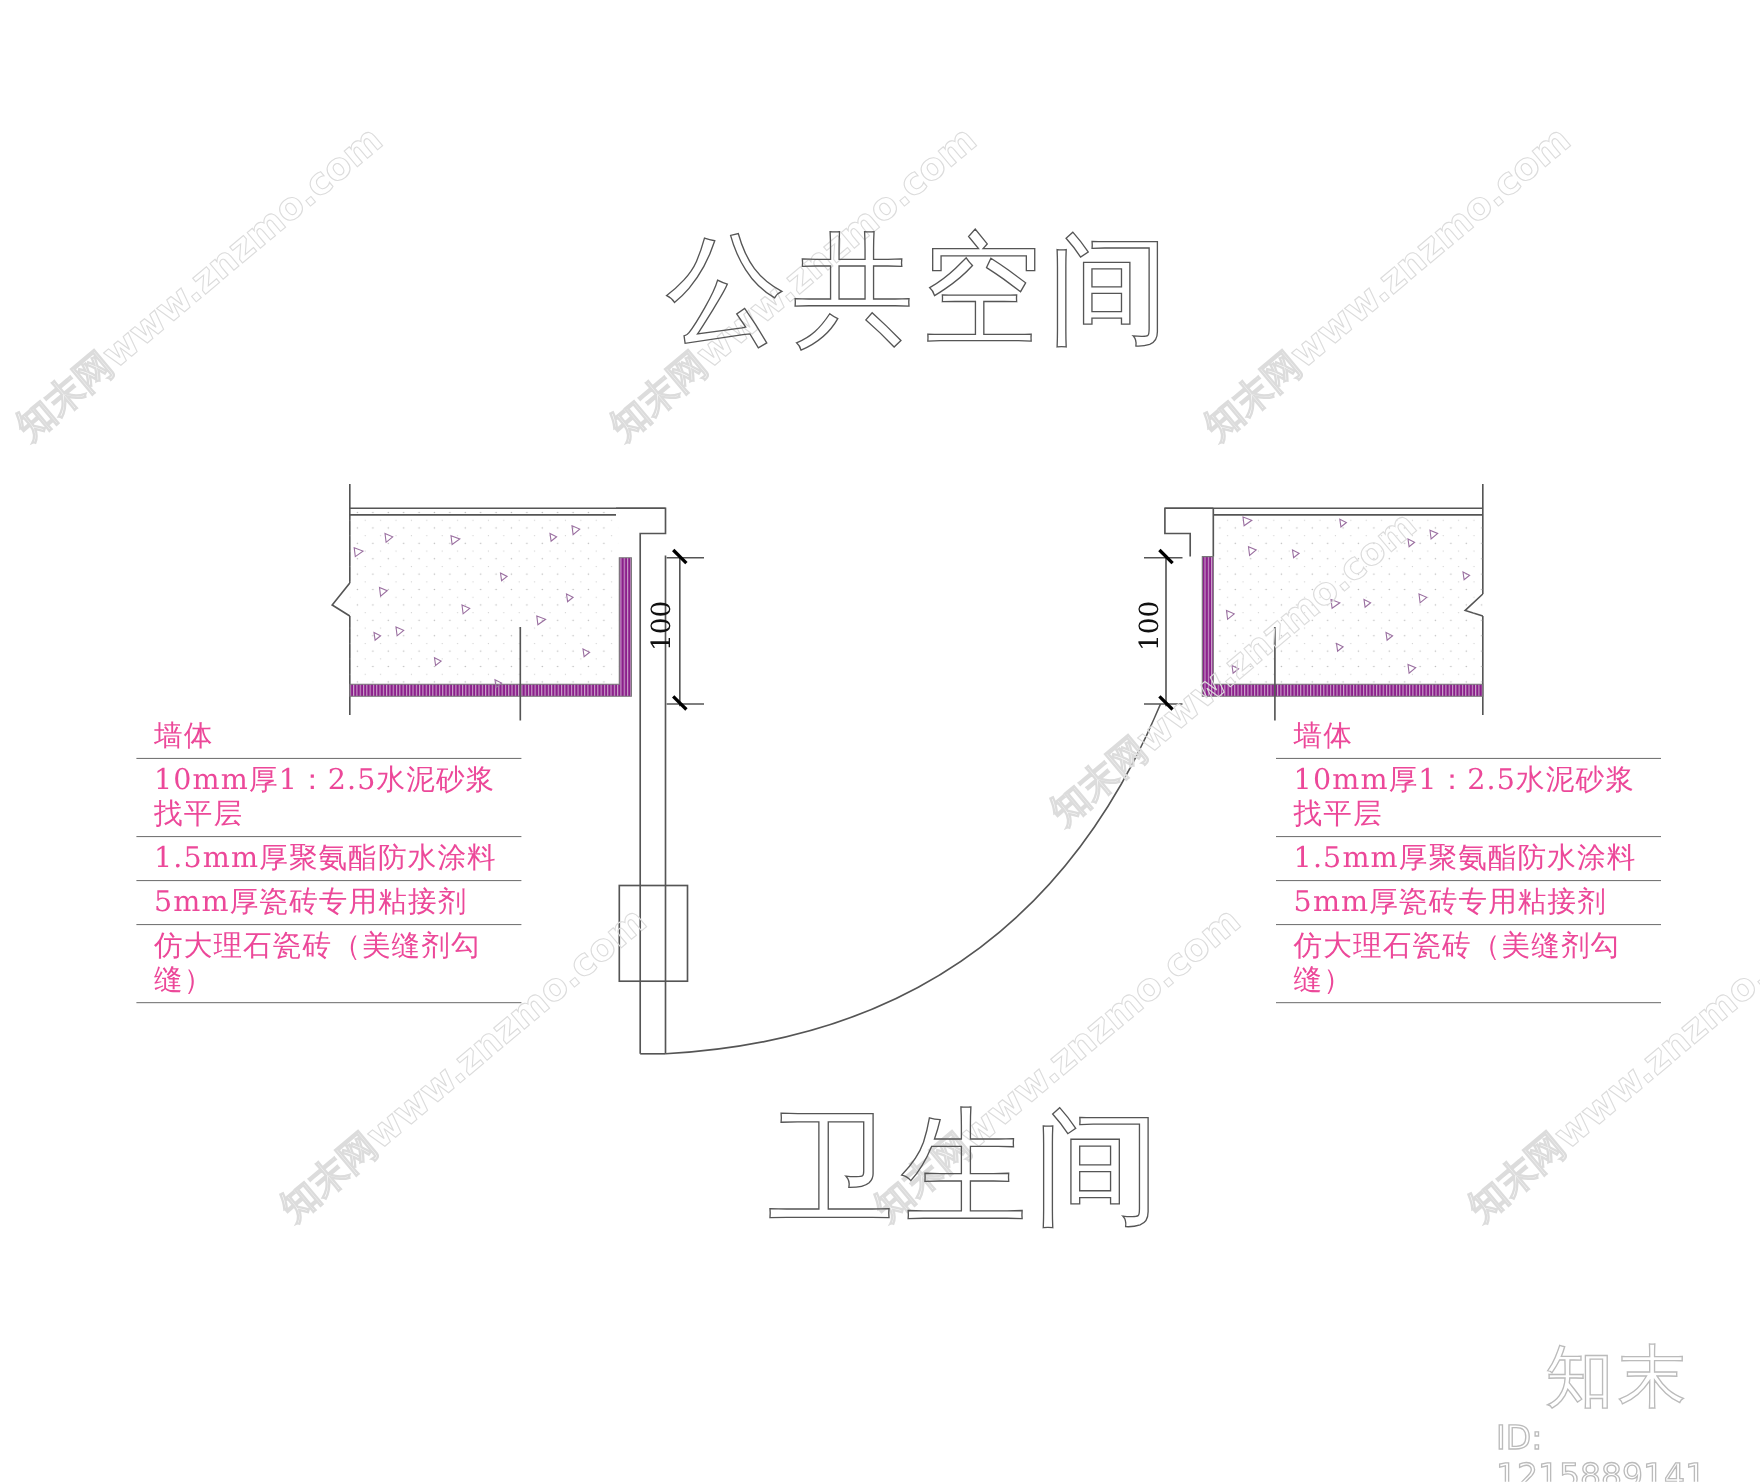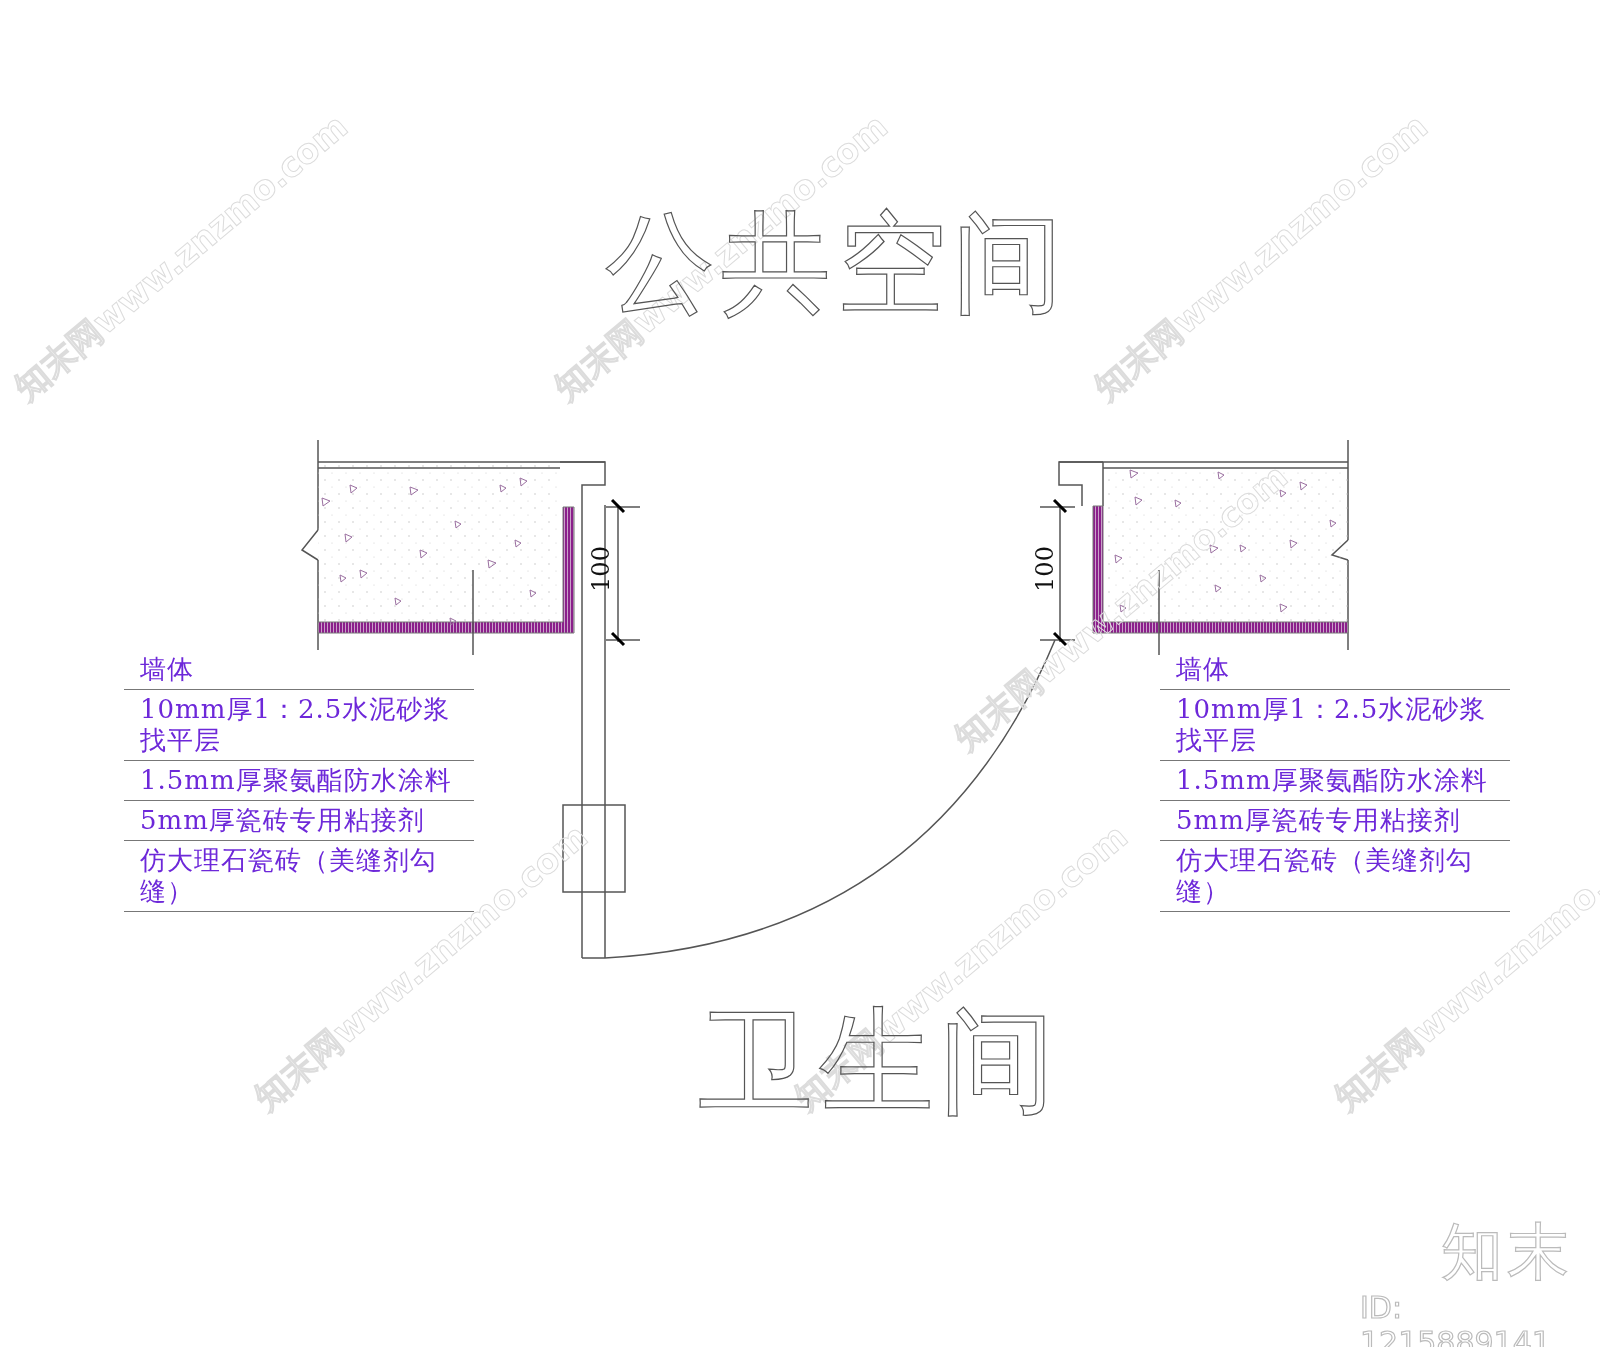--- a/index.html
+++ b/index.html
@@ -3,21 +3,21 @@
 <meta charset="utf-8">
 <style>
   html, body { margin: 0; padding: 0; background: #ffffff; }
   body { width: 1600px; height: 1347px; position: relative; overflow: hidden;
          font-family: "DejaVu Serif", "Liberation Serif", serif; }
   #canvas { position: absolute; left: 0; top: 0; width: 1600px; height: 1347px; }
   .title-big { position: absolute; font-family: "DejaVu Sans", "Liberation Sans", sans-serif;
                font-weight: 100; color: transparent; -webkit-text-stroke: 1.2px #555; letter-spacing: 6px; }
   .legend { position: absolute; width: 350px; }
   .legend .row { border-bottom: 1.5px solid #777; padding: 4px 0 4px 16px;
-                 font-size: 26px; line-height: 31px; color: #6d28d9; letter-spacing: 1px; }
+                 font-size: 26px; line-height: 31px; color: #ec4899; letter-spacing: 1px; }
   .legend .row.first { padding-top: 2px; }
   .dim-text { position: absolute; font-size: 24px; color: #111;
               transform: rotate(-90deg); transform-origin: center; }
   .wm { position: absolute; font-family: "DejaVu Sans", sans-serif; font-size: 34px; font-weight: bold;
         color: transparent; -webkit-text-stroke: 1px #dcdcdc; transform: rotate(-40deg);
         transform-origin: left center; white-space: nowrap; pointer-events: none; }
   .brand { position: absolute; font-family: "DejaVu Sans", sans-serif; color: transparent;
            -webkit-text-stroke: 1.2px #bbbbbb; }
 </style>
 </head>
@@ -137,14 +137,14 @@
 </div>
 
 <div class="legend" style="left:1160px;top:652px;">
   <div class="row first">墙体</div>
   <div class="row">10mm厚1：2.5水泥砂浆找平层</div>
   <div class="row">1.5mm厚聚氨酯防水涂料</div>
   <div class="row">5mm厚瓷砖专用粘接剂</div>
   <div class="row">仿大理石瓷砖（美缝剂勾缝）</div>
 </div>
 
-<div class="brand" style="left:1405px;top:1210px;font-size:62px;letter-spacing:4px;margin-left:36px;">知末</div>
+<div class="brand" style="left:1405px;top:1210px;font-size:62px;letter-spacing:4px;">知末</div>
 <div class="brand" style="left:1360px;top:1290px;font-size:30px;">ID: 1215889141</div>
 
 </body></html>

